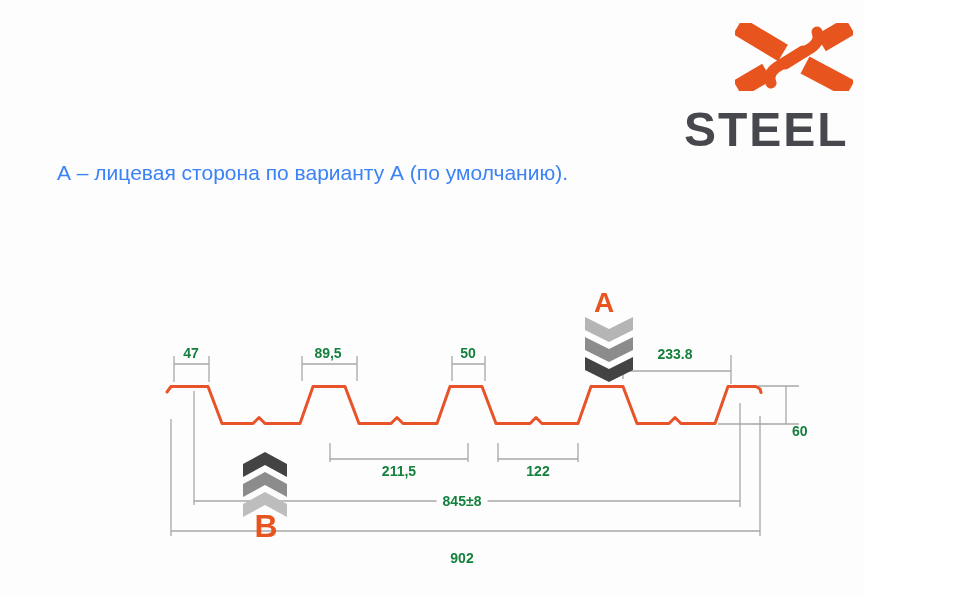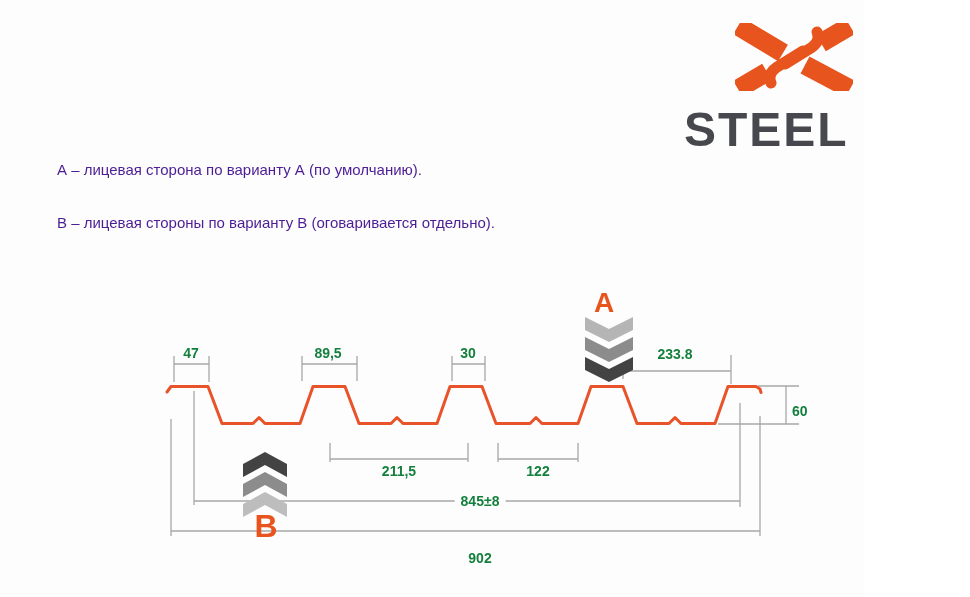--- a/index.html
+++ b/index.html
@@ -14,31 +14,31 @@
     position:absolute;left:684px;top:102px;
     font-size:48px;font-weight:bold;letter-spacing:2px;
     color:#47474e;white-space:nowrap;
   }
   .brand-sup{
     position:absolute;left:866px;top:97px;
     font-size:34px;font-weight:bold;color:#e8541d;
   }
   .note{
     position:absolute;left:57px;
-    font-size:15px;color:#4c1d95;white-space:nowrap;
+    font-size:21px;color:#3b82f6;white-space:nowrap;
   }
   .note-a{top:161px;}
   .note-b{top:214px;}
   .dim{
     position:absolute;transform:translateX(-50%);
     font-size:14px;font-weight:bold;color:#15803d;
     white-space:nowrap;line-height:14px;
   }
-  .dim.noshift{transform:none;}
-  .dim.knock{background:#fdfdfd;padding:0 6px;margin-left:18px;}
+  .dim.noshift{transform:none;margin-top:20px;}
+  .dim.knock{background:#fdfdfd;padding:0 6px;}
   .marker{
     position:absolute;transform:translateX(-50%);
     font-weight:bold;color:#e8541d;line-height:1;
   }
   .marker-a{left:604px;top:289px;font-size:28px;}
   .marker-b{left:266px;top:510px;font-size:32px;}
 </style>
 </head>
 <body>
 
@@ -93,25 +93,24 @@
       <line x1="115" y1="3" x2="86" y2="20" stroke-width="19"></line>
       <line x1="32" y1="49" x2="3" y2="66" stroke-width="19"></line>
       <path d="M50,41 L76,25 Q86,18 82,9" stroke-width="11" stroke-linecap="round"></path>
       <path d="M68,28 L42,44 Q32,51 36,60" stroke-width="11" stroke-linecap="round"></path>
     </g>
   </svg>
   <div class="brand">STEEL</div>
   <div class="brand-sup">X</div>
 
   <div class="note note-a">А – лицевая сторона по варианту А (по умолчанию).</div>
-  <div class="note note-b">В – лицевая стороны по варианту В (оговаривается отдельно).</div>
 
   <div class="dim" style="left:191px;top:346px">47</div>
   <div class="dim" style="left:328px;top:346px">89,5</div>
-  <div class="dim" style="left:468px;top:346px">30</div>
+  <div class="dim" style="left:468px;top:346px">50</div>
   <div class="dim" style="left:675px;top:347px">233.8</div>
   <div class="dim noshift" style="left:792px;top:404px">60</div>
   <div class="dim" style="left:399px;top:464px">211,5</div>
   <div class="dim" style="left:538px;top:464px">122</div>
   <div class="dim knock" style="left:462px;top:494px">845±8</div>
   <div class="dim knock" style="left:462px;top:551px">902</div>
 
   <div class="marker marker-a">A</div>
   <div class="marker marker-b">B</div>
 

